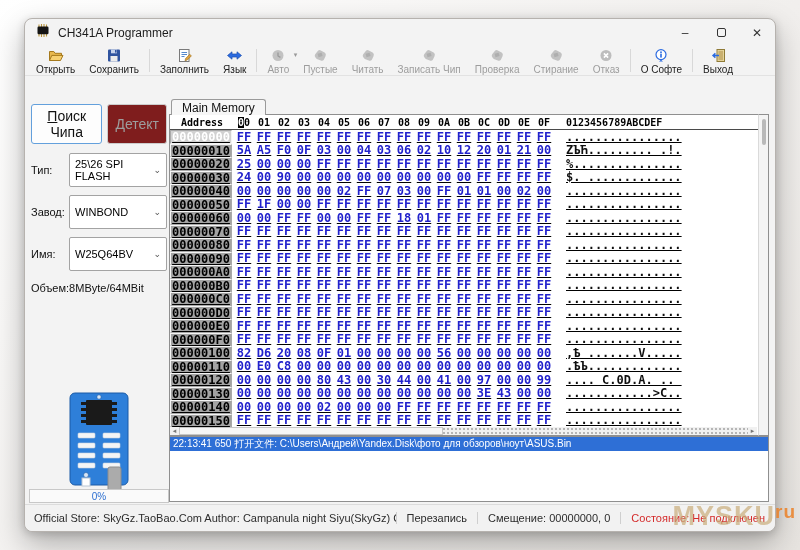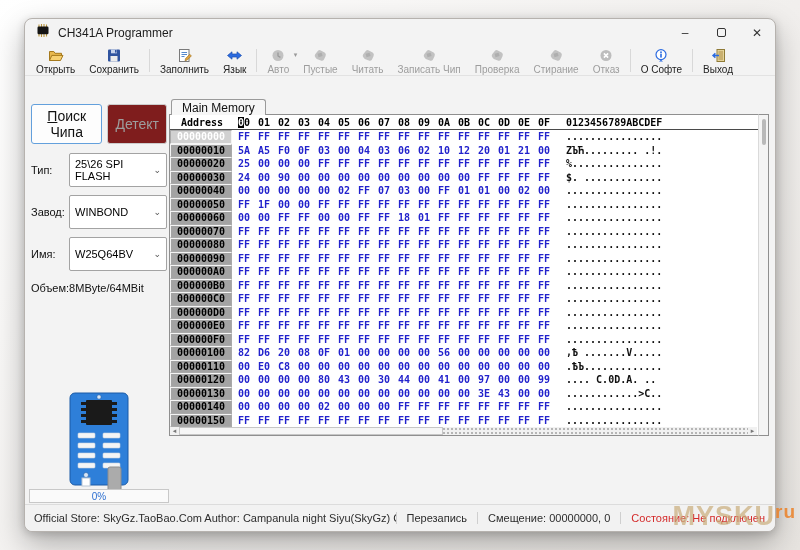--- a/index.html
+++ b/index.html
@@ -58,21 +58,21 @@
   .hexarea { position:absolute; top:16px; left:0; right:0; height:322px; background:#fff;
              border:1px solid #8f8f8f; overflow:hidden; }
   .hexheader { height:15px; display:flex; align-items:center;
                font-family:"DejaVu Sans Mono", monospace; font-weight:bold; font-size:10px;
                border-bottom:1px solid #4a4a4a; color:#000; }
   .h-addr { width:64px; text-align:center; }
   .colh { width:20px; text-align:center; }
   .colh .cur { font-style:normal; background:#000; color:#fff; }
   .h-ascii { margin-left:12px; white-space:pre; }
   .hexrow { display:flex; height:13.5px; align-items:center;
-            font-family:"DejaVu Sans Mono", monospace; font-weight:bold; font-size:10px; }
+            font-family:"DejaVu Sans Mono", monospace; font-weight:bold; font-size:12px;text-decoration:underline; }
   .addr { width:62px; height:13.5px; line-height:12.5px; text-align:center; background:#a3a3a3;
           border:1px solid; border-color:#f4f4f4 #a9a9a9 #a9a9a9 #f4f4f4; color:#000; margin-right:2px; }
   .addr.sel { color:#fff; background:#d1d1d1; border-color:#a9a9a9 #f4f4f4 #f4f4f4 #a9a9a9; }
   .byte { width:20px; text-align:center; color:#2222cc; }
   .ascii { margin-left:12px; white-space:pre; color:#101010; }
 
   .vscroll { position:absolute; top:16px; right:0; width:11px; height:322px; background:#f4f4f4;
              border:1px solid #8f8f8f; border-left:1px solid #dadada; }
   .vthumb { position:absolute; top:4px; left:3px; width:4px; height:26px; background:#b9b9b9; border-radius:2px; }
 
@@ -789,20 +789,23 @@
         </div>
         <div class="hscroll">
           <span class="harrow left">◂</span>
           <span class="hthumb"></span>
           <span class="harrow right">▸</span>
         </div>
         <div class="vscroll">
           <span class="vthumb"></span>
         </div>
 
+        <div class="log">
+          <div class="log-line">22:13:41 650 打开文件: C:\Users\Андрей\Yandex.Disk\фото для обзоров\ноут\ASUS.Bin</div>
+        </div>
       </div>
     </div>
 
     <div class="statusbar">
       <span class="sb-left">Official Store: SkyGz.TaoBao.Com Author: Campanula night Siyu(SkyGz) Copyright: Maple Online</span>
       <span class="sb-seg">Перезапись</span>
       <span class="sb-seg">Смещение: 00000000, 0</span>
       <span class="sb-seg sb-state">Состояние: Не подключен</span>
     </div>
   </div>

